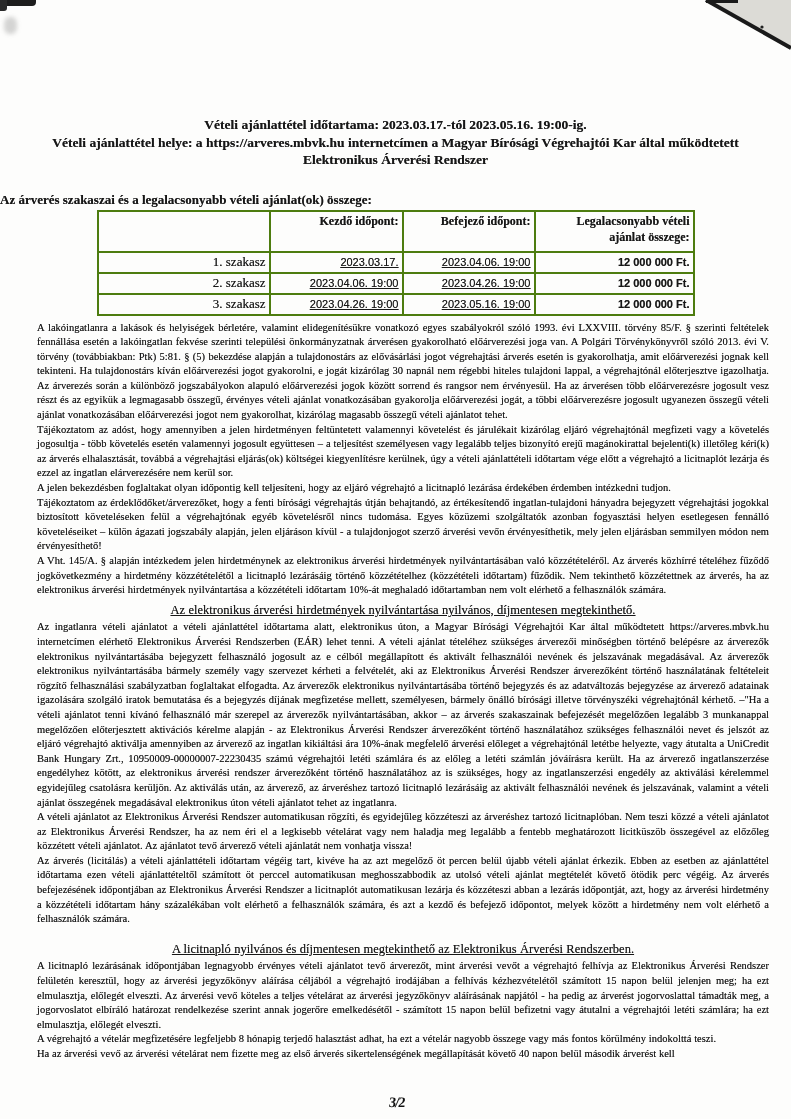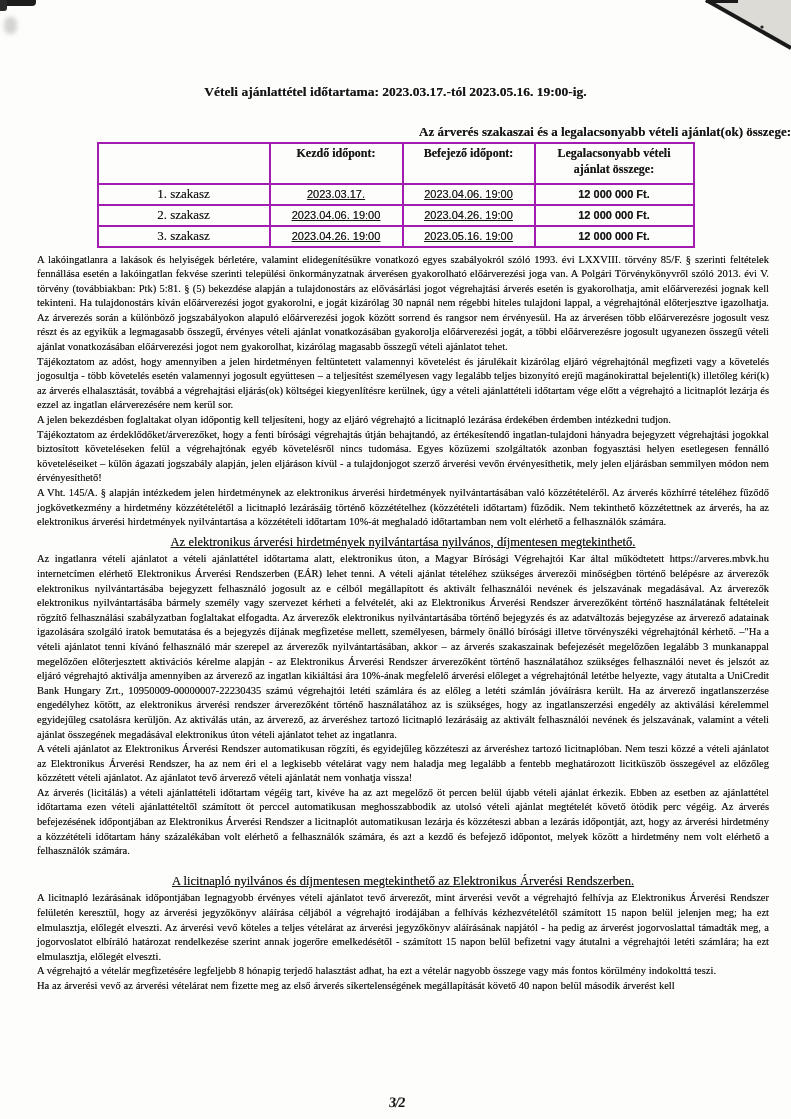--- a/index.html
+++ b/index.html
@@ -31,44 +31,44 @@
     background:rgba(70,70,70,.22);
     filter:blur(2px);
     border-radius:40%;
   }
   .corner-wedge{
     position:absolute;right:0;top:0;width:91px;height:60px;
   }
   
   .doc{
     position:absolute;inset:0;
-    padding-top:83px;
+    padding-top:116px;
     text-shadow:0 0 .5px rgba(10,10,10,.6);
   }
   .doc-header{
     margin:0 16px;
     text-align:center;
     font-weight:bold;
     font-size:13.5px;
     line-height:17.5px;
   }
   .table-caption{
-    text-align:right;
+    text-align:left;
     font-weight:bold;
     font-size:13px;
     margin:23px 0 2px 0;
   }
   table.stages{
     border-collapse:collapse;
     margin:0 auto;
     table-layout:fixed;
   }
   table.stages th, table.stages td{
-    border:2px solid #a21caf;
-    text-align:center;
+    border:2px solid #4d7c0f;
+    text-align:right;
     padding:0 3px;
     overflow:hidden;
   }
   table.stages th{
     font-size:12px;
     font-weight:bold;
     vertical-align:top;
     height:38px;
     line-height:16px;
     padding-top:1px;
@@ -116,20 +116,21 @@
     <polygon points="8,0 91,0 91,50" fill="#dcdbd6"></polygon>
     <line x1="6" y1="0" x2="91" y2="48" stroke="#1a1a1a" stroke-width="4"></line>
     <rect x="6" y="0" width="32" height="3" fill="#1a1a1a"></rect>
     <circle cx="62" cy="27" r="1.6" fill="#222"></circle>
   </svg>
 
   <div class="doc">
 
     <div class="doc-header">
       <div>Vételi ajánlattétel időtartama: 2023.03.17.-tól 2023.05.16. 19:00-ig.</div>
+      <div>Vételi ajánlattétel helye: a https://arveres.mbvk.hu internetcímen a Magyar Bírósági Végrehajtói Kar által működtetett Elektronikus Árverési Rendszer</div>
     </div>
 
     <div class="table-caption">Az árverés szakaszai és a legalacsonyabb vételi ajánlat(ok) összege:</div>
 
     <table class="stages">
       <colgroup>
         <col style="width:172px">
           <col style="width:133px">
           <col style="width:132px">
           <col style="width:159px">

